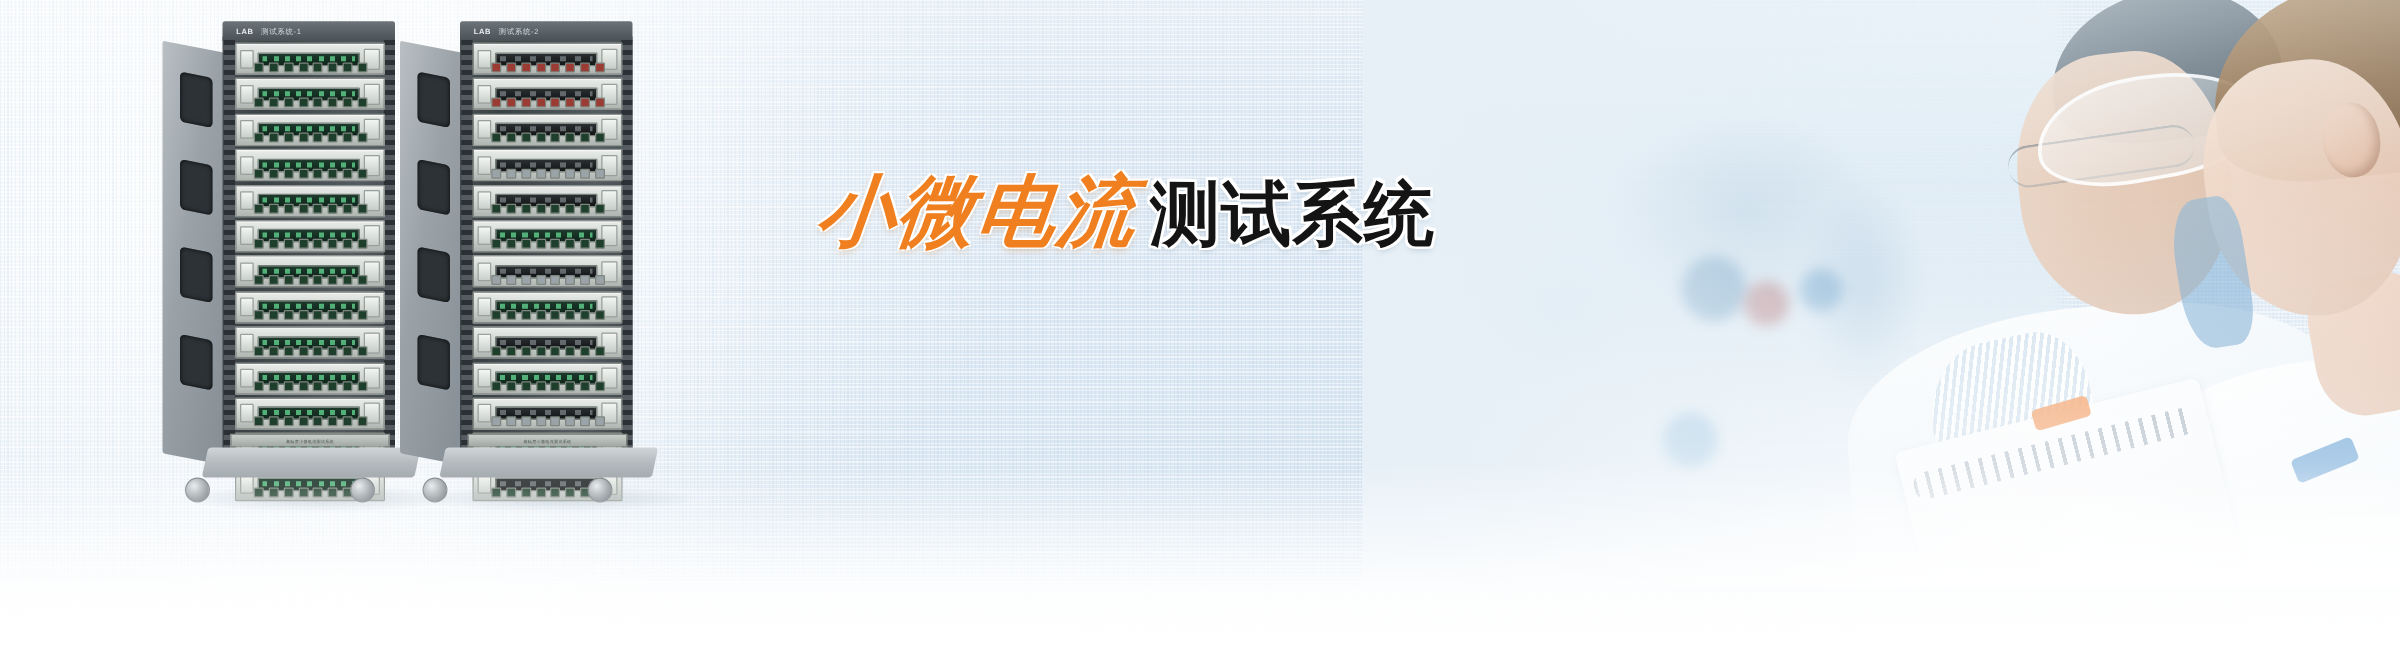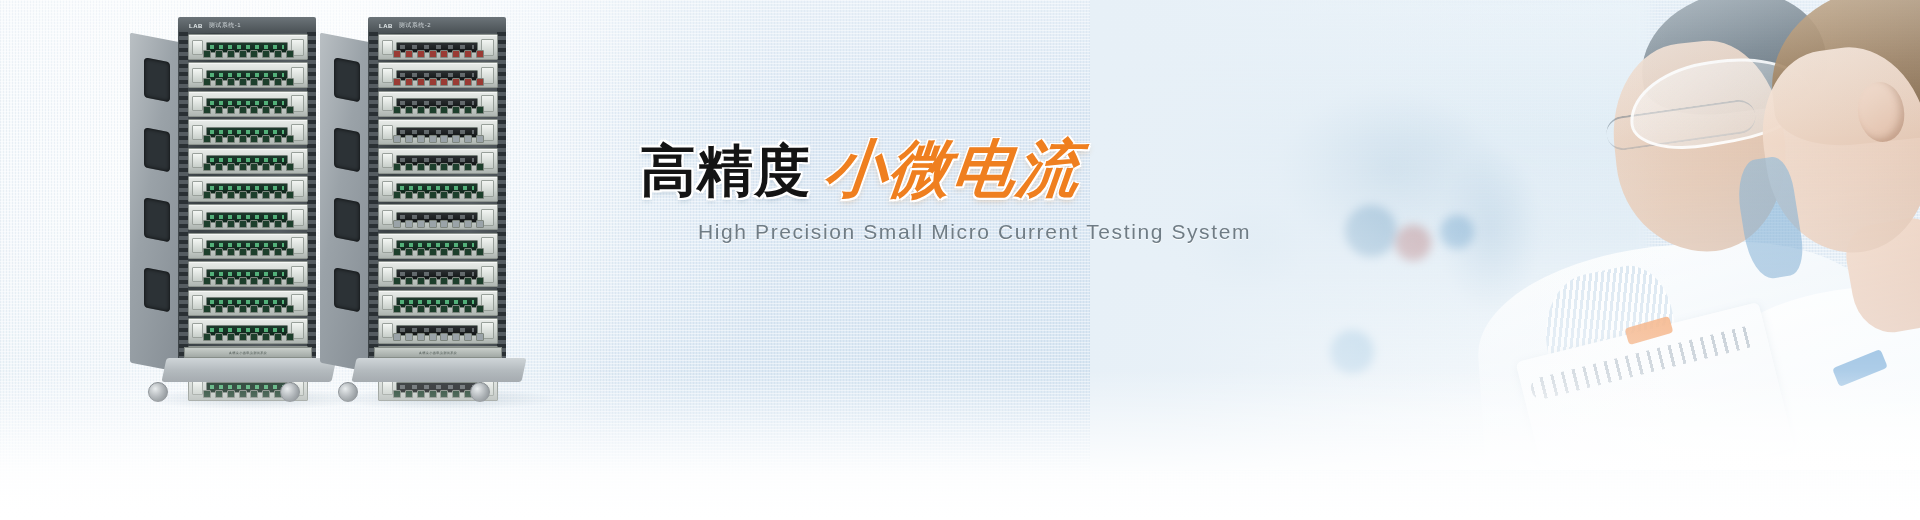--- a/index.html
+++ b/index.html
@@ -784,20 +784,19 @@
         </div>
     </div>
     <div class="rack-strip">高精度小微电流测试系统</div>
     <div class="rack-base"></div>
     <div class="rack-foot" style="left:18px;"></div>
     <div class="rack-foot" style="left:150px;"></div>
   </div>
 
   <div class="copy">
     <div class="headline">
-      <span class="hl-black">高精度</span>
       <span class="hl-orange">小微电流</span>
+      <span class="hl-black">测试系统</span>
     </div>
-    <div class="subline">High Precision Small Micro Current Testing System</div>
   </div>
 
   <div class="bg-bottom-fade"></div>
 </div>
 
 </body></html>

